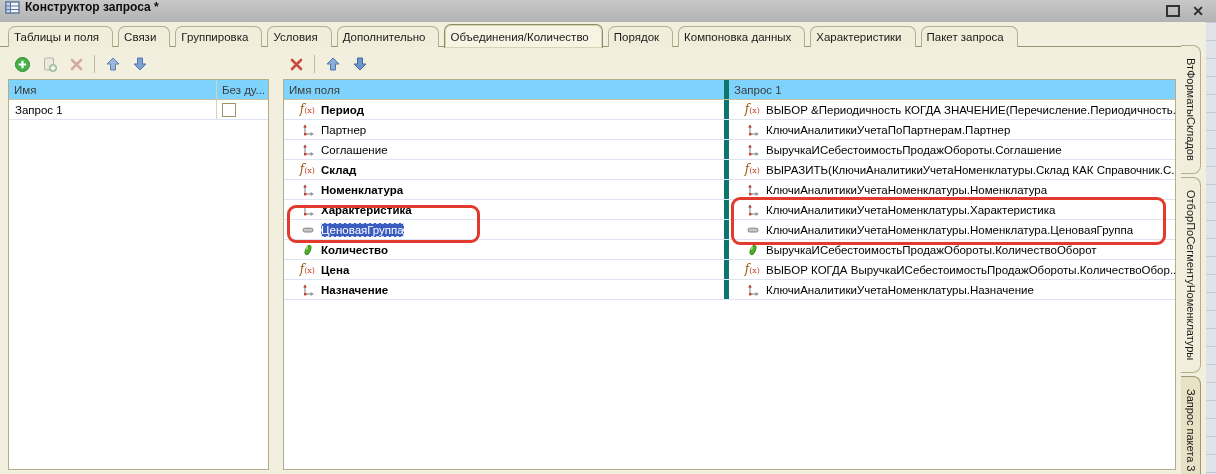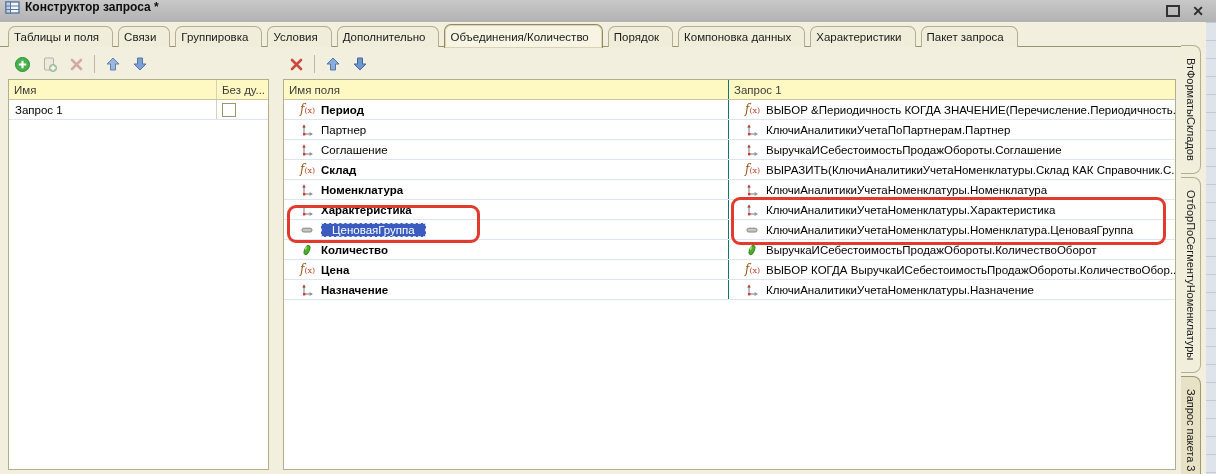--- a/index.html
+++ b/index.html
@@ -39,40 +39,40 @@
   }
   
   .toolbar{position:absolute;top:6px;height:22px;display:flex;align-items:center;gap:9px;}
   .tbtn{width:18px;height:18px;display:flex;align-items:center;justify-content:center;}
   .tsep{width:1px;height:18px;background:#bdb99e;}
   
   .grid{
     position:absolute;left:0;right:0;top:32px;bottom:4px;
     background:#fff;border:1px solid #b2ae8c;box-sizing:border-box;
   }
-  .ghead{display:flex;height:19px;background:#fef9c3;border-bottom:1px solid #c9c5a4;
+  .ghead{display:flex;height:19px;background:#7dd3fc;border-bottom:1px solid #c9c5a4;
     font-size:11.5px;color:#3c3c3c;}
   .ghead .hc{display:flex;align-items:center;padding-left:5px;box-sizing:border-box;white-space:nowrap;overflow:hidden;}
   .grow{display:flex;height:19px;border-bottom:1px solid #dde4f2;font-size:11.5px;color:#000;}
   .gcell{display:flex;align-items:center;box-sizing:border-box;white-space:nowrap;overflow:hidden;}
-  .icon-slot{width:15px;height:15px;margin:0 6px 0 16px;flex:none;display:flex;align-items:center;justify-content:flex-start;}
+  .icon-slot{width:15px;height:15px;margin:0 6px 0 16px;flex:none;display:flex;align-items:center;justify-content:flex-end;}
   .bold{font-weight:bold;}
   .sel-text{
-    background:#3a5cc0;color:#fff;padding:1px 11px;
+    background:#3a5cc0;color:#fff;padding:1px 0;
     outline:1px dashed #d7defa;outline-offset:-1px;
   }
   
   .panel-left{position:absolute;left:8px;top:0;width:261px;bottom:0;}
   .panel-left .col-name{flex:1;border-right:1px solid #d6d2bc;}
   .panel-left .col-dup{width:51px;flex:none;}
   .checkbox{width:12px;height:12px;border:1px solid #9a9668;background:#fff;margin-left:5px;}
   .panel-left .gcell.col-name{padding-left:6px;}
   
   .panel-main{position:absolute;left:283px;top:0;width:893px;bottom:0;}
-  .col-field{width:445px;flex:none;border-right:1px solid #0f766e;}
+  .col-field{width:445px;flex:none;border-right:5px solid #0f766e;}
   .col-query{flex:1;}
   
   .ic-fx{font-family:"DejaVu Serif",serif;font-style:italic;color:#9a5a14;font-size:12px;line-height:12px;}
   .ic-fx small{font-size:8px;color:#c0452a;font-style:normal;}
   
   .anno{position:absolute;border:3px solid #e23b2e;border-radius:9px;pointer-events:none;z-index:5;}
   .anno-1{left:287px;top:205px;width:187px;height:32px;}
   .anno-2{left:731px;top:197px;width:429px;height:42px;}
   
   .side-tabs{

